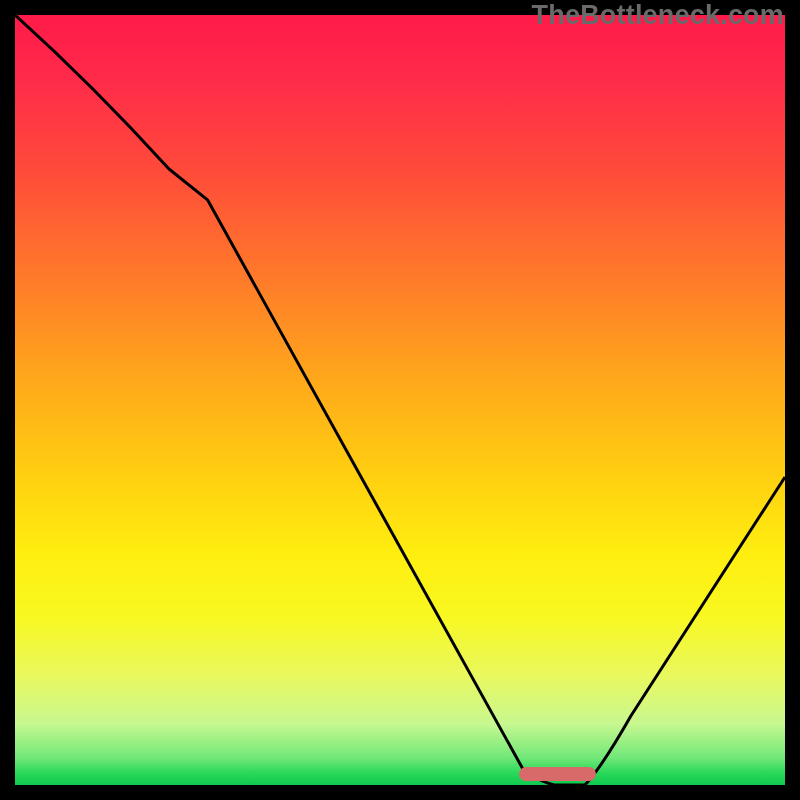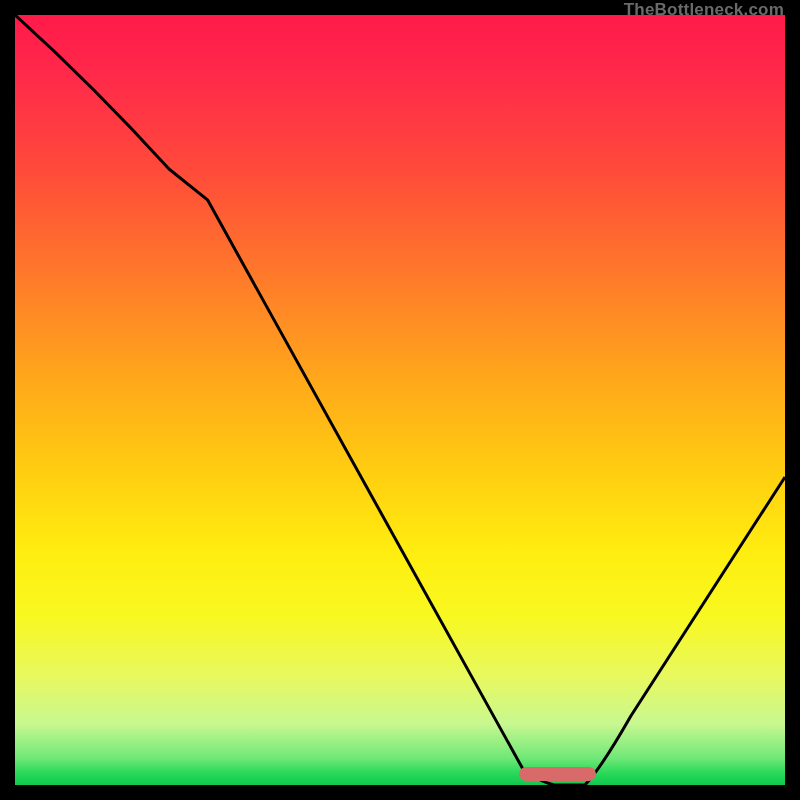--- a/index.html
+++ b/index.html
@@ -48,21 +48,21 @@
   .marker {
     position: absolute;
     background: #d96a6a;
     border-radius: 9px;
     height: 14px;
   }
   .watermark {
     position: absolute;
     top: 0px;
     right: 16px;
-    font-size: 17px;
+    font-size: 27px;
     font-weight: bold;
     color: #6a6a6a;
     letter-spacing: 0.2px;
   }
 </style>
 </head>
 <body>
 
 <div class="plot-area">
   <svg class="curve-svg" viewBox="0 0 770 770" preserveAspectRatio="none">

